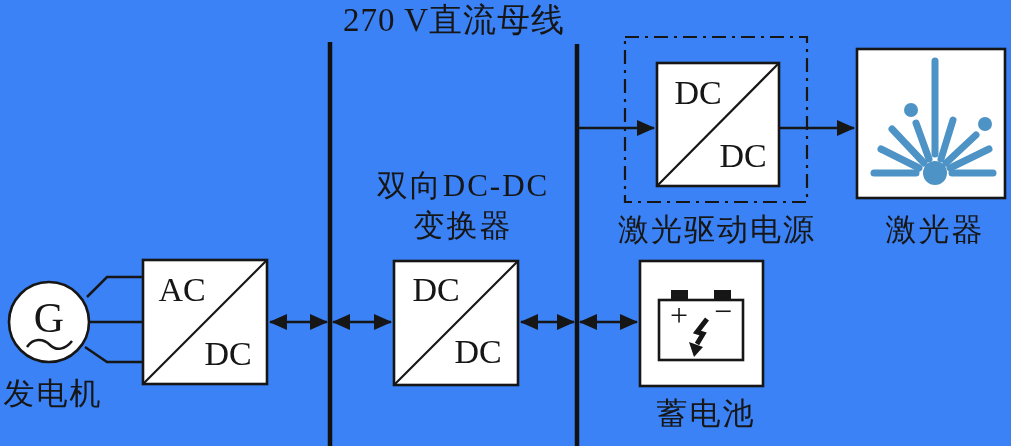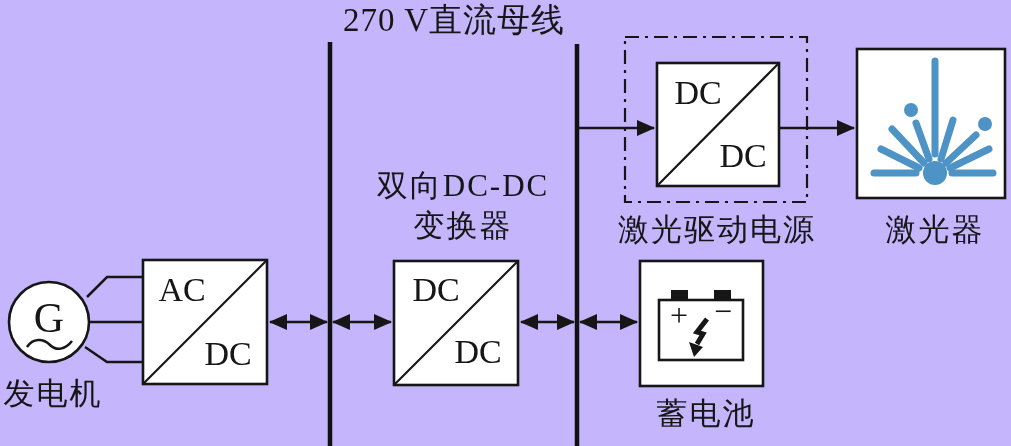--- a/index.html
+++ b/index.html
@@ -1,16 +1,16 @@
 <!DOCTYPE html>
 <html><head>
 <meta charset="utf-8">
 <style>
   html,body{margin:0;padding:0;background:#fff}
-  .stage{position:relative;width:1011px;height:446px;background:#c4b5fd;overflow:hidden}
+  .stage{position:relative;width:1011px;height:446px;background:#3b82f6;overflow:hidden}
   svg{display:block}
   text{fill:#161616}
   .t-title{font-family:"Liberation Serif","DejaVu Serif",serif;font-size:33px;text-anchor:middle;letter-spacing:1px}
   .t-label{font-family:"Liberation Serif","DejaVu Serif",serif;font-size:31px;text-anchor:middle;letter-spacing:2px}
   .t-conv{font-family:"Liberation Serif","DejaVu Serif",serif;font-size:34px;text-anchor:middle}
   .t-sym{font-family:"Liberation Serif","DejaVu Serif",serif;font-size:42px;text-anchor:middle}
   .t-sign{font-family:"Liberation Serif","DejaVu Serif",serif;font-size:32px;text-anchor:middle}
   .box{fill:#ffffff;stroke:#161616;stroke-width:2.6}
   .diag{stroke:#161616;stroke-width:2.2;fill:none}
   .wire{stroke:#161616;stroke-width:2.5;fill:none}

